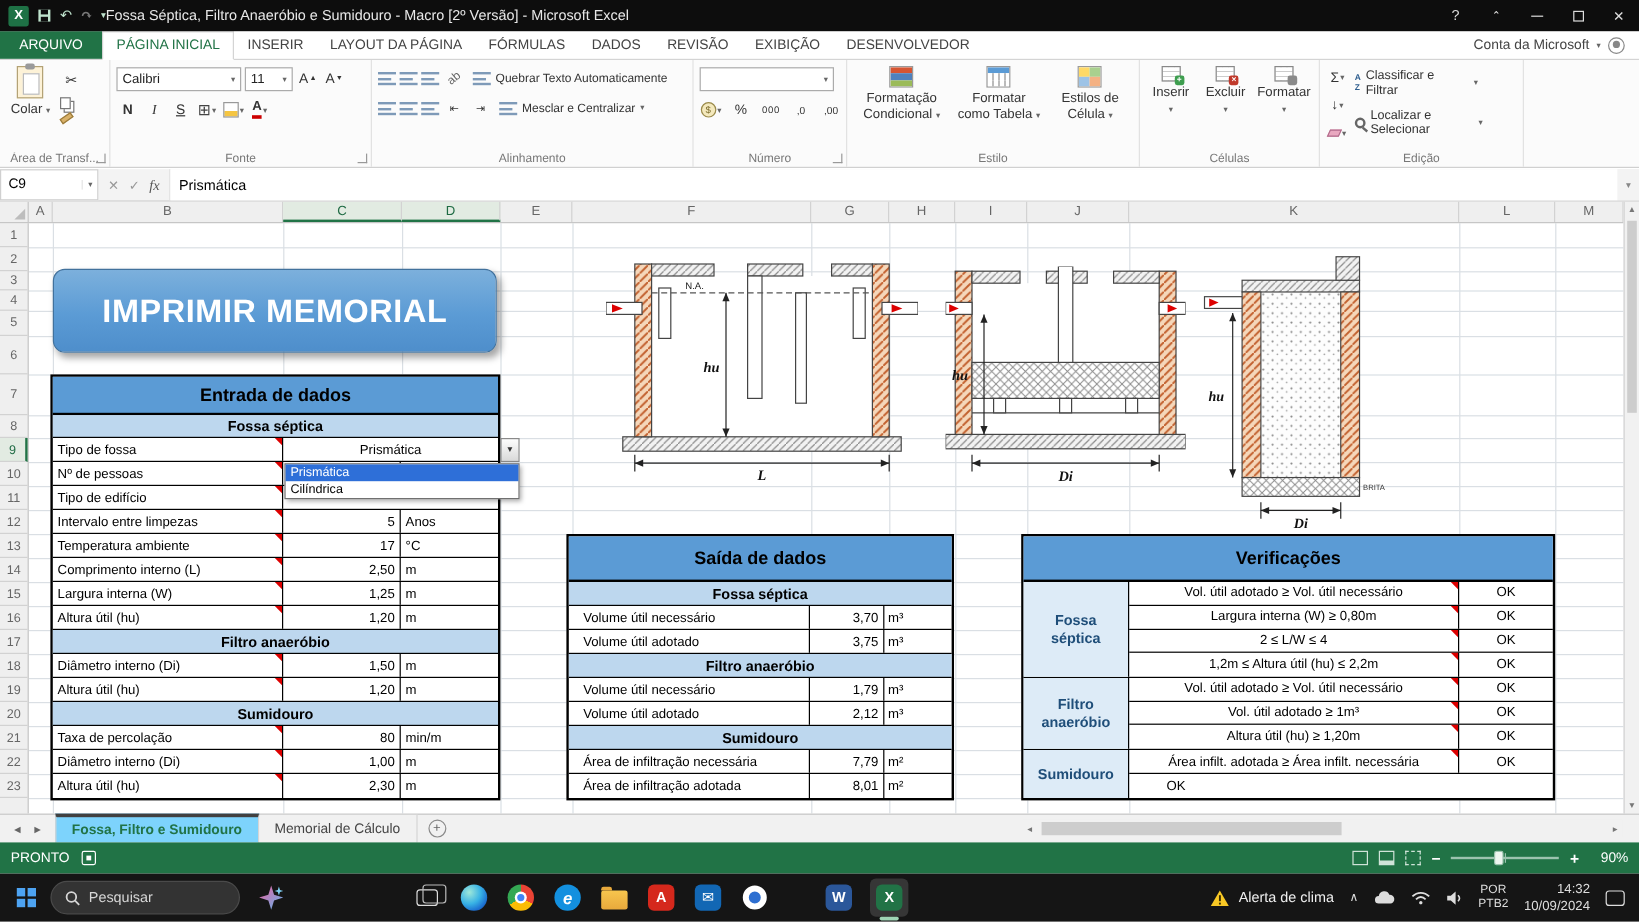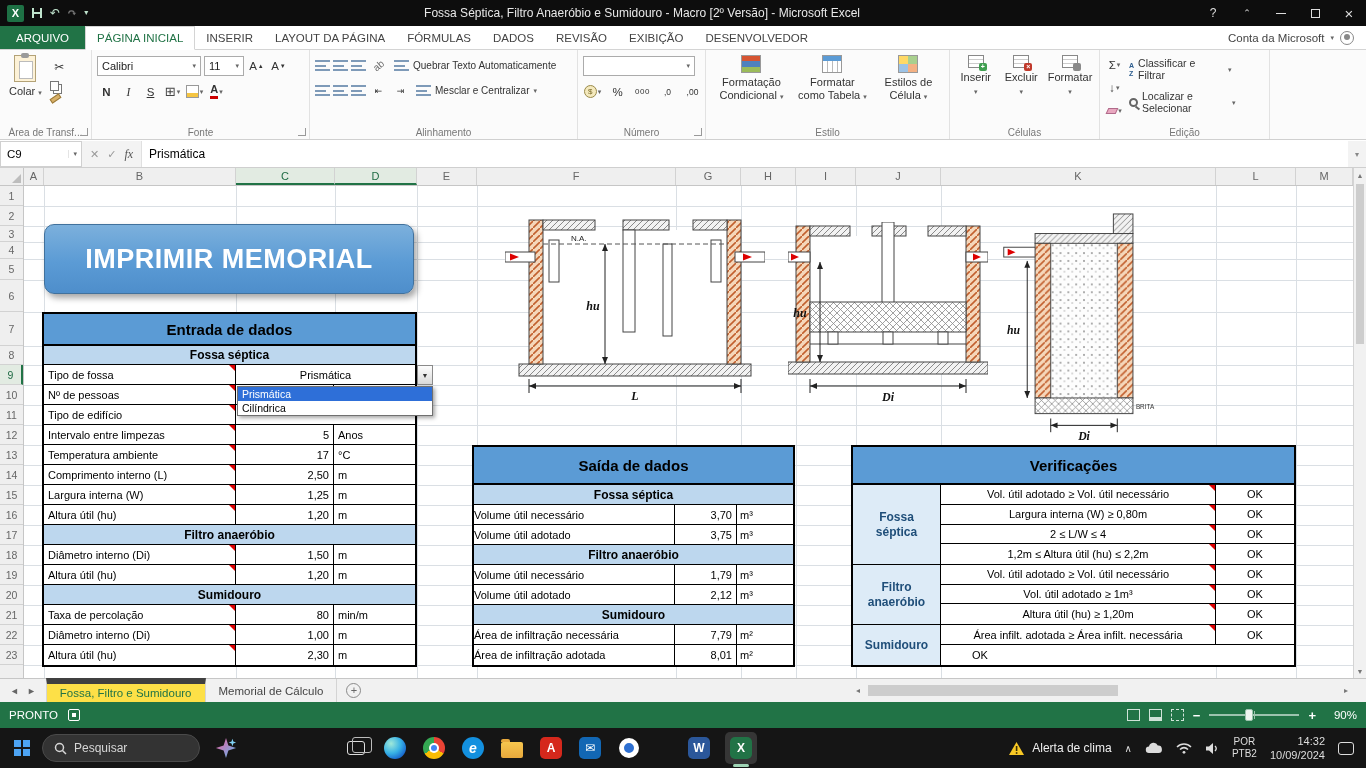--- a/index.html
+++ b/index.html
@@ -4,21 +4,21 @@
 <style>
 *{margin:0;padding:0;box-sizing:border-box}
 html,body{width:1366px;height:768px;overflow:hidden;background:#fff;
 font-family:"Liberation Sans","DejaVu Sans",sans-serif;-webkit-font-smoothing:antialiased}
 
 .titlebar{position:absolute;top:0;left:0;right:0;height:26px;background:#0d0d0d;display:flex;align-items:center;color:#eee;z-index:60}
 .qat{display:flex;align-items:center;gap:7px;padding-left:7px}
 .xlogo{width:17px;height:17px;background:#1e7145;color:#fff;font-weight:bold;font-size:11px;display:flex;align-items:center;justify-content:center;border-radius:2px}
 .qic{font-size:12px;color:#bfe3cd;line-height:1}
 .qic.dim{color:#777}
-.tb-title{flex:1;text-align:center;font-size:12px;color:#e8e8e8;white-space:nowrap;overflow:hidden}
+.tb-title{flex:1;text-align:left;font-size:12px;color:#e8e8e8;white-space:nowrap;overflow:hidden}
 .wbtns{display:flex;height:100%}
 .wbtn{width:34px;height:100%;display:flex;align-items:center;justify-content:center;color:#ddd;font-size:12px}
 .wbtn .sq{width:9px;height:9px;border:1px solid #ddd}
 .wbtn .bar{width:10px;height:1px;background:#ddd}
 
 .tabrow{position:absolute;top:26px;left:0;right:0;height:24px;background:#fff;border-bottom:1px solid #d4d4d4;display:flex;align-items:stretch;z-index:59}
 .tab-file{background:#217346;color:#fff;padding:0 16px;font-size:11.5px;display:flex;align-items:center}
 .rtab{padding:0 11px;font-size:11.5px;color:#444;display:flex;align-items:center}
 .rtab.active{color:#217346;border:1px solid #d4d4d4;border-bottom:1px solid #fff;margin-bottom:-1px;background:#fff}
 .account{margin-left:auto;display:flex;align-items:center;gap:6px;font-size:11.5px;color:#444;padding-right:12px}
@@ -99,42 +99,42 @@
 .ent .t-head{height:32px}
 .ent .t-sub{height:19px}
 .ent .t-row{height:20px}
 .e-lab{width:192px;padding-left:4px;border-right:1px solid #000}
 .e-val{width:98px;justify-content:flex-end;padding-right:4px;border-right:1px solid #000}
 .e-unit{flex:1;padding-left:4px}
 .e-merged{flex:1;justify-content:center}
 .sai .t-head{height:38px}
 .sai .t-sub{height:20px}
 .sai .t-row{height:20px}
-.s-lab{width:201px;padding-left:0;border-right:1px solid #000}
+.s-lab{width:201px;padding-left:12px;border-right:1px solid #000}
 .s-val{width:62px;justify-content:flex-end;padding-right:4px;border-right:1px solid #000}
 .s-unit{flex:1;padding-left:3px}
 .ver .t-head{height:38px}
 .v-sec{display:flex;border-bottom:1px solid #000}
 .v-name{width:88px;background:#ddebf7;display:flex;align-items:center;justify-content:center;text-align:center;font-weight:bold;font-size:12px;color:#1f4e79;border-right:1px solid #000;padding:0 5px;line-height:1.2}
 .v-rows{flex:1;display:flex;flex-direction:column}
 .v-row{display:flex;height:20px;border-bottom:1px solid #000}
 .v-row:last-child{border-bottom:none}
 .v-chk{flex:1;display:flex;align-items:center;justify-content:center;border-right:1px solid #000;position:relative}
 .v-ok{width:78px;display:flex;align-items:center;justify-content:center}
 .ddbtn{position:absolute;left:417px;top:365px;width:16px;height:20px;background:linear-gradient(#fdfdfd,#d9d9d9);border:1px solid #8a8a8a;display:flex;align-items:center;justify-content:center;font-size:7px;color:#333;z-index:29}
 .ddlist{position:absolute;left:237px;top:386px;width:196px;background:#fff;border:1px solid #707070;box-shadow:2px 2px 4px rgba(0,0,0,.35);z-index:30;font-size:10.5px}
 .dditem{height:14px;display:flex;align-items:center;padding-left:4px;color:#000}
 .dditem.sel{background:#2e6fd8;color:#fff}
 .diag{position:absolute;z-index:9}
 .dim{font-family:"Liberation Serif","DejaVu Serif",serif;font-style:italic;font-weight:bold;font-size:12px;fill:#111}
 
 .sheettabs{position:absolute;left:0;right:0;top:678px;height:24px;background:#f1f1f1;border-top:1px solid #c6c6c6;display:flex;align-items:stretch;z-index:55;font-size:11.5px}
 .tnav{display:flex;align-items:center;gap:8px;padding:0 10px;color:#666;font-size:9px}
 .stab{display:flex;align-items:center;padding:0 13px;color:#444;border-right:1px solid #d4d4d4;background:#f1f1f1}
-.stab.active{background:#fde047;color:#217346;font-weight:normal;border-left:1px solid #d4d4d4;margin-top:-1px;border-top:6px solid #404040}
+.stab.active{background:#7dd3fc;color:#217346;font-weight:bold;border-left:1px solid #d4d4d4;margin-top:-1px;border-top:3px solid #404040}
 .addbtn{width:15px;height:15px;border:1px solid #8a8a8a;border-radius:50%;color:#666;font-size:11px;line-height:13px;text-align:center;align-self:center;margin-left:9px}
 .hscroll{position:absolute;right:14px;top:4px;width:500px;height:15px;display:flex;align-items:center;background:#f1f1f1}
 .hthumb{height:11px;background:#cdcdcd;width:250px;margin-left:4px}
 .harr{font-size:8px;color:#777;padding:0 4px}
 
 .statusbar{position:absolute;left:0;right:0;top:702px;height:26px;background:#217346;color:#fff;display:flex;align-items:center;font-size:11.5px;padding:0 9px;z-index:55}
 .macro{width:12px;height:12px;border:1px solid #fff;border-radius:2px;margin-left:10px;position:relative}
 .macro:after{content:"";position:absolute;left:3px;top:3px;width:4px;height:4px;background:#fff}
 .sb-right{margin-left:auto;display:flex;align-items:center;gap:9px}
 .vw{width:13px;height:12px;border:1px solid #cfe3d8}

